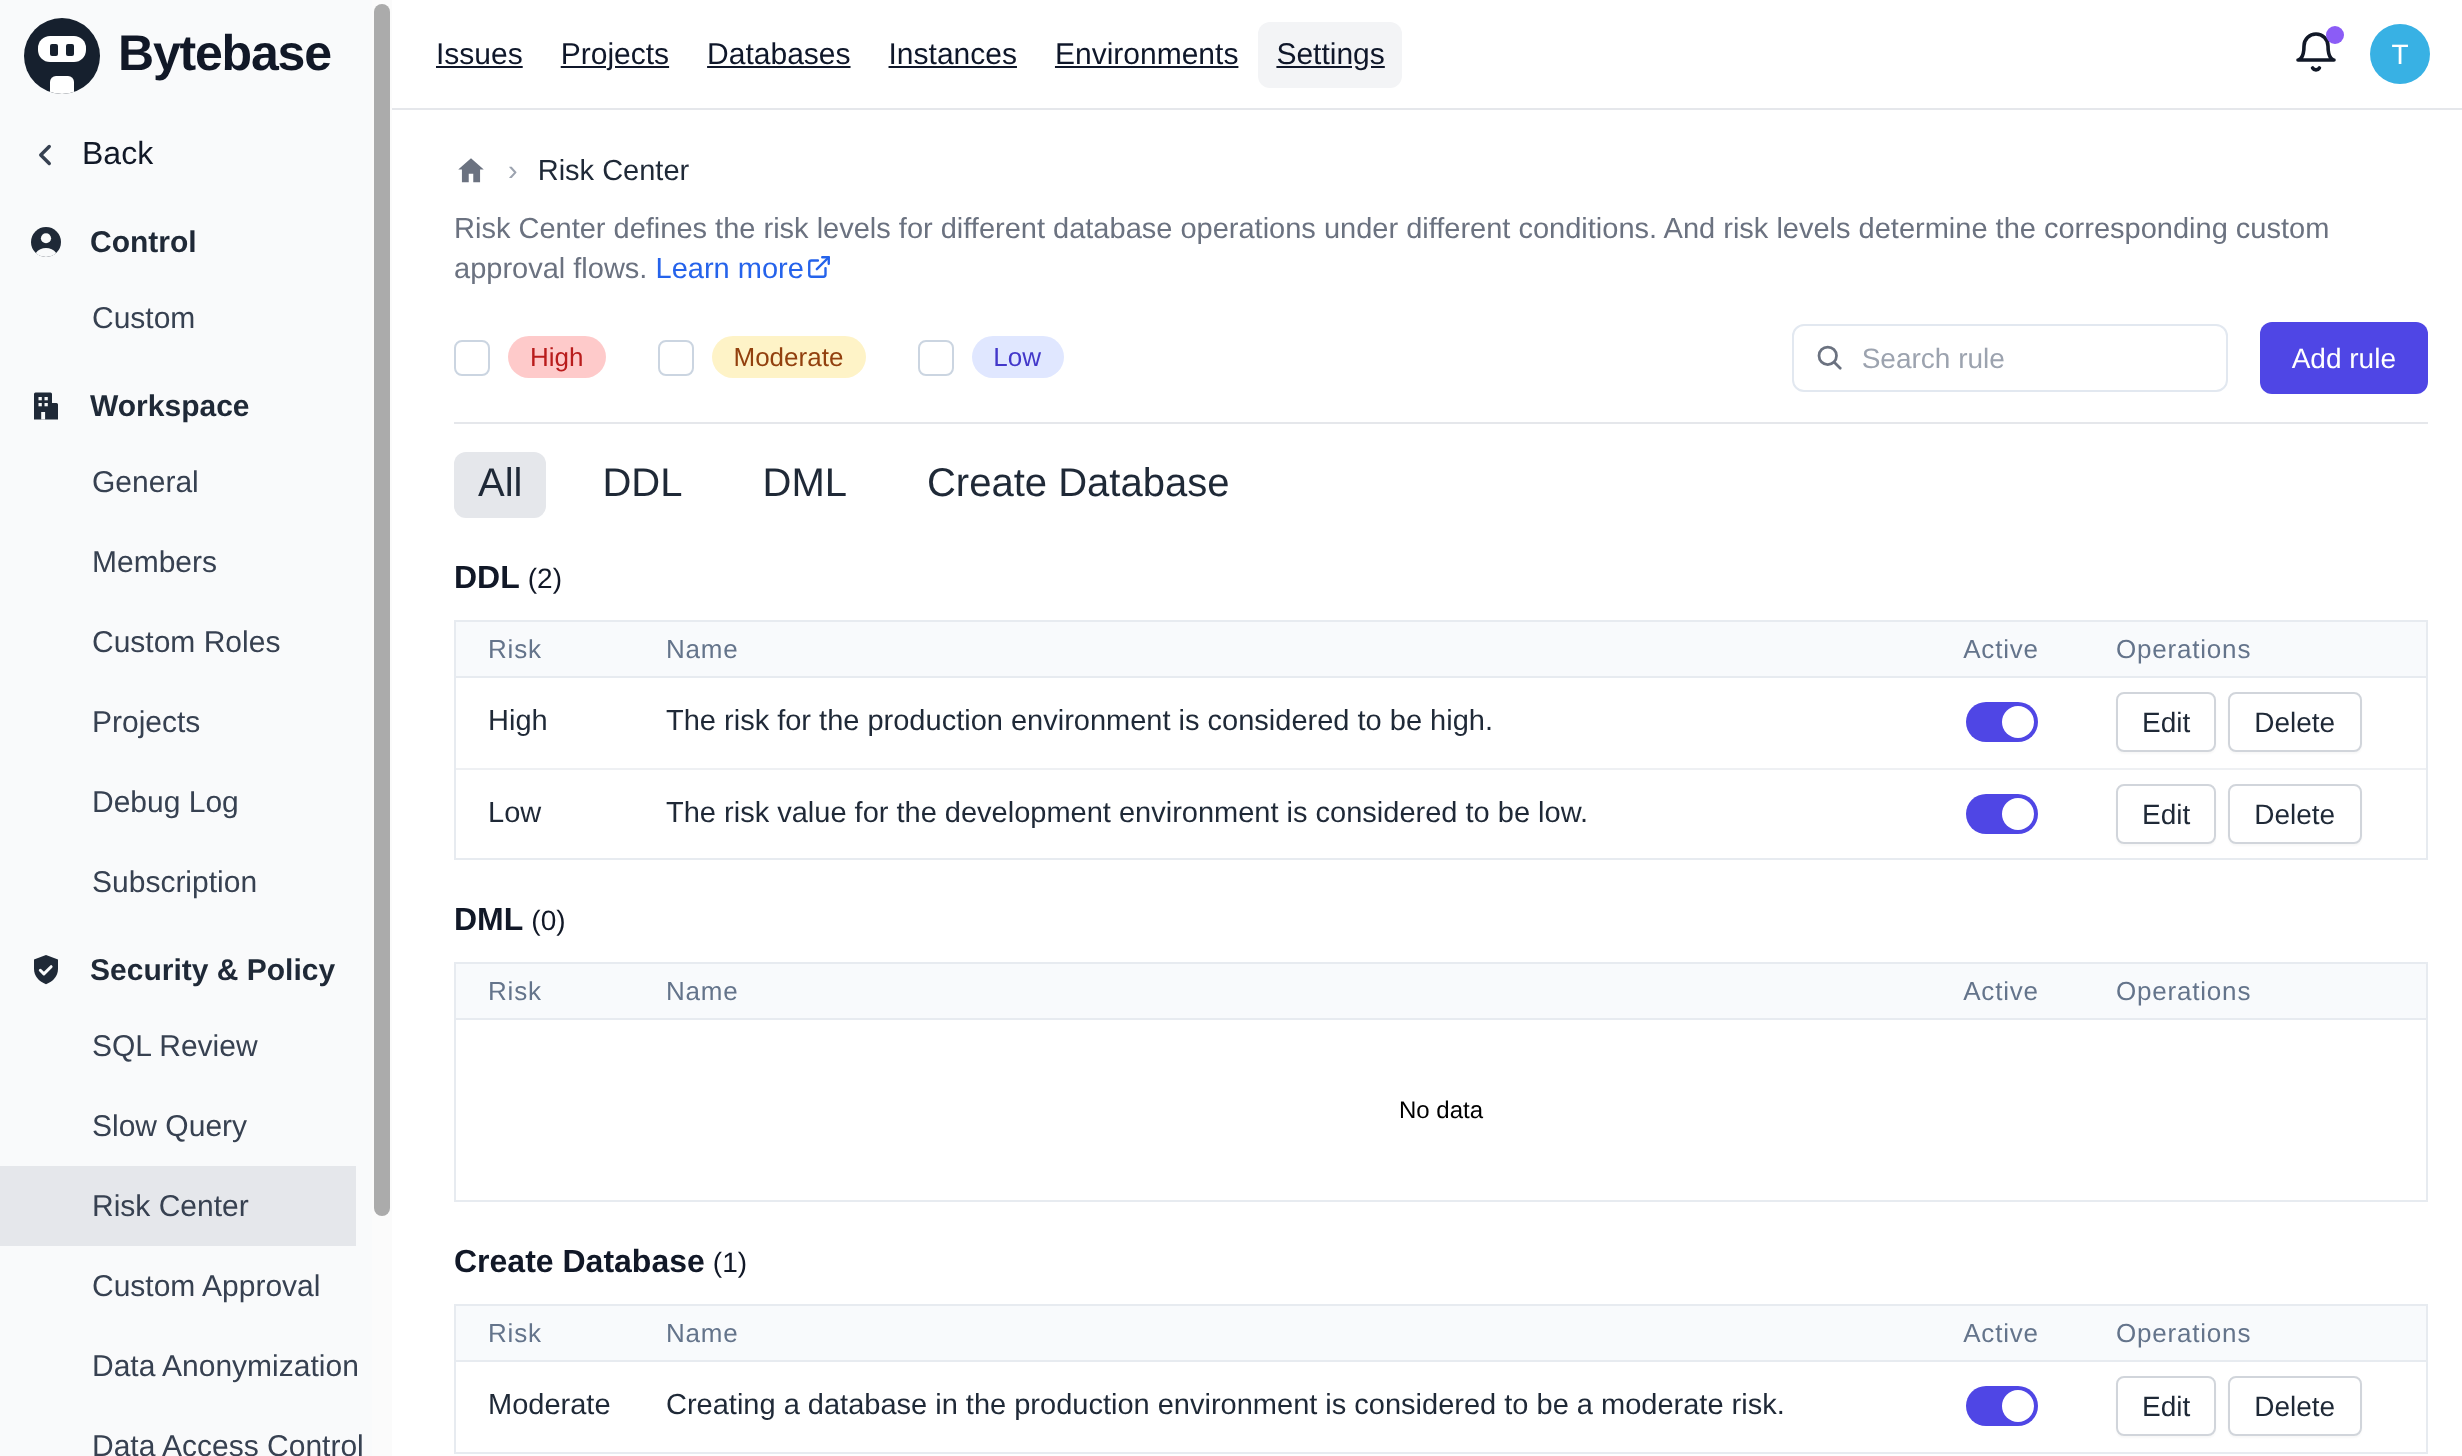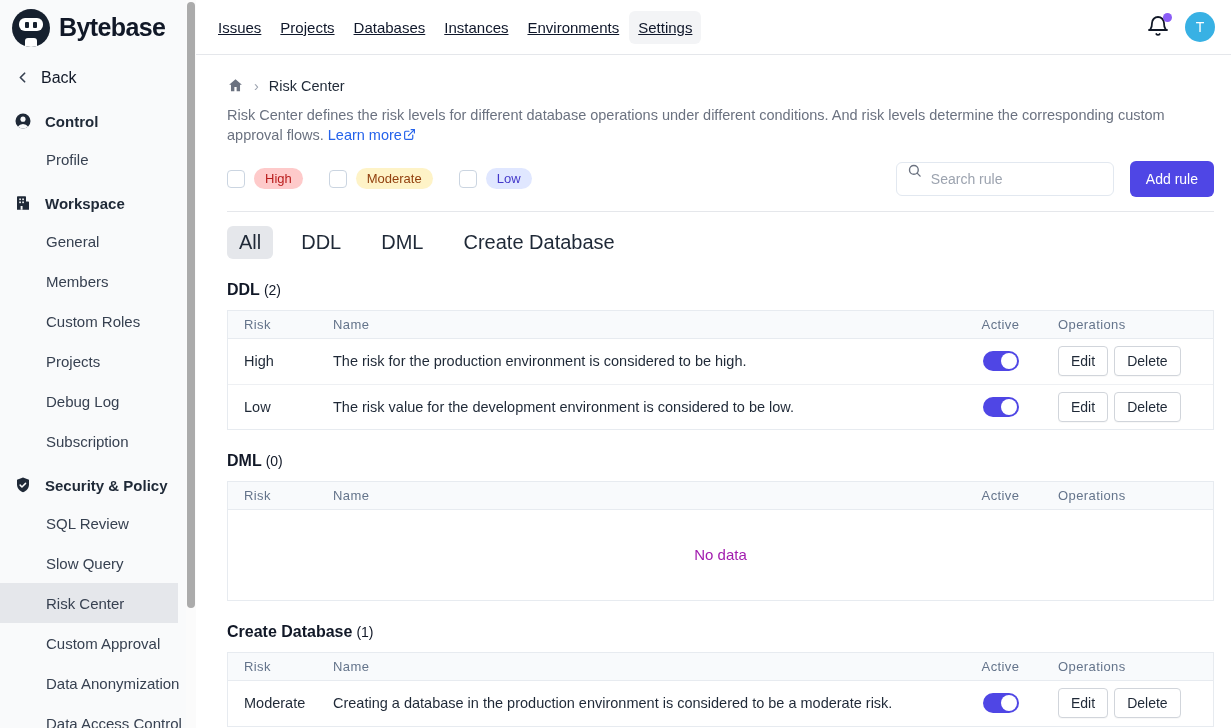--- a/index.html
+++ b/index.html
@@ -49,21 +49,21 @@
 
   .toolbar { display:flex; align-items:center; margin-top:14px; padding-bottom:14px; border-bottom:1px solid #e5e7eb; }
   .filters { display:flex; align-items:center; gap:26px; }
   .filter { display:flex; align-items:center; gap:9px; }
   .checkbox { appearance:none; -webkit-appearance:none; width:18px; height:18px; margin:0; border:1px solid #cbd5e1; border-radius:4px; background:#fff; cursor:pointer; }
   .pill { font-size:13px; padding:3px 11px; border-radius:999px; }
   .pill-high { background:#fecaca; color:#b91c1c; }
   .pill-moderate { background:#fef3c7; color:#92400e; }
   .pill-low { background:#e0e7ff; color:#4338ca; }
   .toolbar-right { margin-left:auto; display:flex; align-items:center; gap:16px; }
-  .search { width:218px; height:34px; border:1px solid #e2e8f0; border-radius:6px; background:#fff; display:flex; padding:0 10px; gap:7px; }
+  .search { width:218px; height:34px; border:1px solid #e2e8f0; border-radius:6px; background:#fff; display:flex; align-items:center; padding:0 10px; gap:7px; }
   .search input { border:none; outline:none; background:transparent; width:100%; font-size:14px; color:#374151; font-family:inherit; }
   .search input::placeholder { color:#9ca3af; }
   .add-rule { height:36px; padding:0 16px; background:#4f46e5; color:#fff; border:none; border-radius:6px; font-size:14px; font-family:inherit; cursor:pointer; }
 
   .tabs { display:flex; align-items:center; gap:16px; margin-top:14px; }
   .tab { font-size:20px; color:#1f2937; padding:5px 12px; border-radius:6px; cursor:pointer; white-space:nowrap; }
   .tab.active { background:#e5e7eb; }
 
   .section { margin-top:22px; }
   .section-title { font-size:16px; color:#111827; }
@@ -74,21 +74,21 @@
   .t-row { display:flex; align-items:center; height:45px; font-size:14.5px; color:#1f2937; }
   .t-row + .t-row { border-top:1px solid #eef0f3; }
   .c-risk { width:105px; padding-left:16px; flex-shrink:0; }
   .c-name { flex:1; min-width:0; overflow:hidden; white-space:nowrap; }
   .c-active { width:115px; flex-shrink:0; text-align:center; }
   .c-ops { width:155px; flex-shrink:0; display:flex; align-items:center; gap:6px; }
   .t-header .c-ops { display:block; }
   .toggle { display:inline-block; width:36px; height:20px; border-radius:10px; background:#4f46e5; position:relative; cursor:pointer; vertical-align:middle; }
   .toggle::after { content:""; position:absolute; top:2px; left:18px; width:16px; height:16px; border-radius:50%; background:#fff; }
   .btn { height:30px; padding:0 12px; background:#fff; border:1px solid #d1d5db; border-radius:4px; font-size:14px; color:#1f2937; font-family:inherit; cursor:pointer; box-shadow:0 1px 1px rgba(0,0,0,0.03); }
-  .empty-row { height:90px; display:flex; align-items:center; justify-content:center; color:#a21caf; font-size:15px; }
+  .empty-row { height:90px; display:flex; align-items:center; justify-content:center; color:#000000; font-size:12px; }
 </style>
 </head>
 <body>
 
 <div class="app">
 
   <aside class="sidebar">
     <div class="logo-row">
       <span class="logo-mark">
         <span class="logo-visor">
@@ -114,21 +114,21 @@
         <span class="sb-icon">
           <svg width="18" height="18" viewBox="0 0 24 24">
               <circle cx="12" cy="12" r="10" fill="#1f2937"></circle>
               <circle cx="12" cy="9.5" r="3.4" fill="#f9fafb"></circle>
               <path d="M5.2 19.4a8.5 8.5 0 0 1 13.6 0 10 10 0 0 1-13.6 0z" fill="#f9fafb"></path>
             </svg>
         </span>
         <span>Control</span>
       </div>
       <div class="sb-item">
-          <span>Profile</span>
+          <span>Custom</span>
         </div>
     </div>
 
     <div class="sb-section">
       <div class="sb-header">
         <span class="sb-icon">
           <svg width="18" height="18" viewBox="0 0 24 24">
               <path fill="#1f2937" d="M5 3h10a1 1 0 0 1 1 1v17H4V4a1 1 0 0 1 1-1zm11 7h3a1 1 0 0 1 1 1v10h-4V10z"></path>
               <rect x="7" y="6" width="2.2" height="2.2" fill="#f9fafb"></rect>
               <rect x="11" y="6" width="2.2" height="2.2" fill="#f9fafb"></rect>

